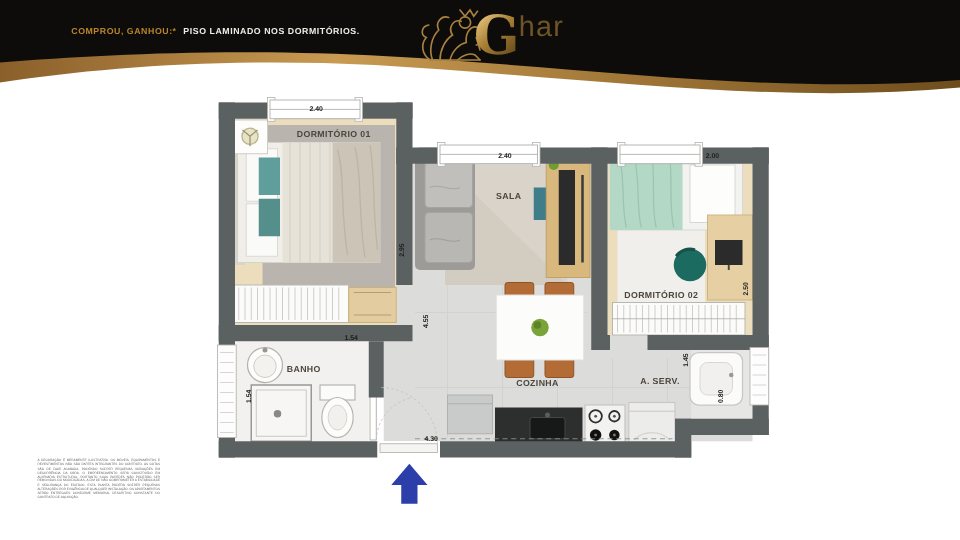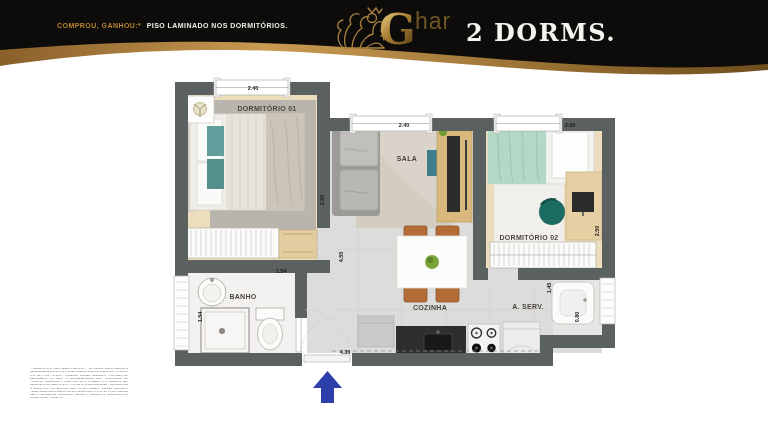--- a/index.html
+++ b/index.html
@@ -59,21 +59,20 @@
       <path d="M381,30 L384,40 M381,36 L385,35"></path>
       <path d="M344,48 H384"></path>
     </g>
   </svg>
   <div class="promo">
     <span class="hl">COMPROU, GANHOU:*</span>
     <span class="rest">PISO LAMINADO NOS DORMITÓRIOS.</span>
   </div>
   <span class="brand-g">G</span>
   <span class="brand-har">har</span>
-  <span class="dorms">2 DORMS.</span>
 
   <svg width="768" height="432" viewBox="0 0 768 432" style="position:absolute;left:0;top:0;">
 
     <rect x="307" y="131" width="295" height="222" fill="#dcdcda"></rect>
     <g stroke="#d0d0ce" stroke-width="0.7">
       <line x1="358" y1="135" x2="358" y2="350"></line>
         <line x1="402" y1="135" x2="402" y2="350"></line>
       <line x1="446" y1="135" x2="446" y2="350"></line>
         <line x1="490" y1="286" x2="490" y2="350"></line>
       <line x1="534" y1="286" x2="534" y2="350"></line>

